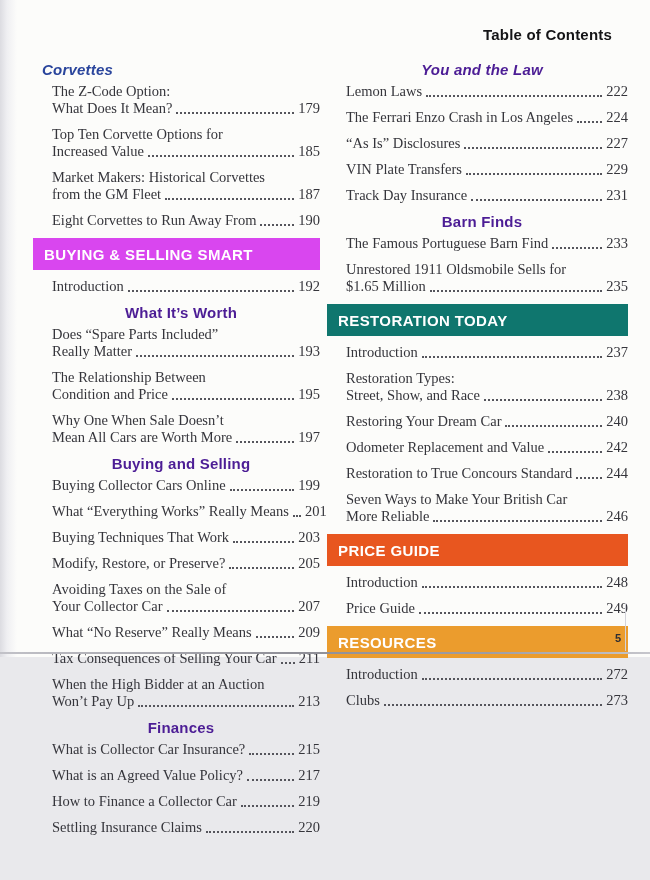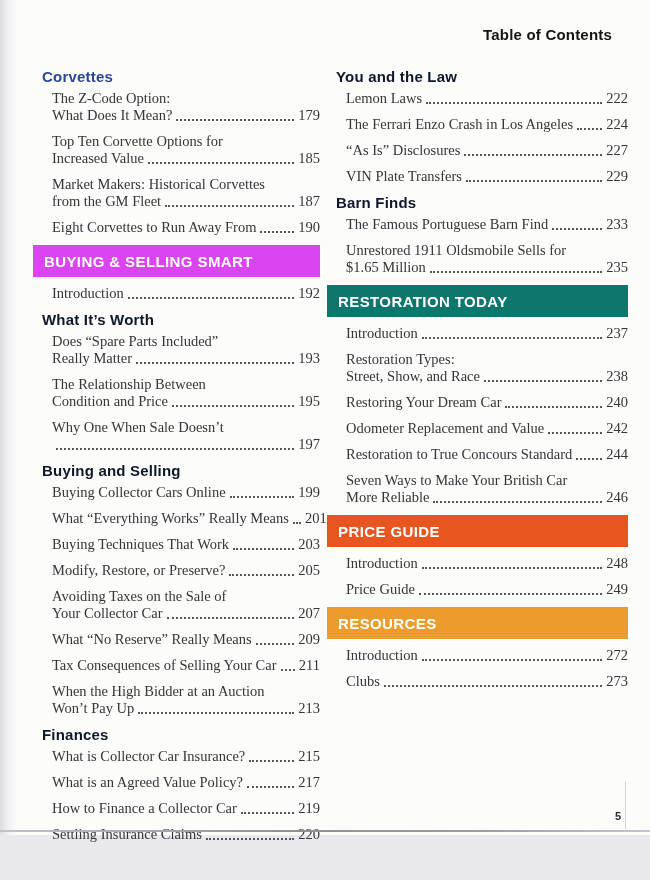--- a/index.html
+++ b/index.html
@@ -1,35 +1,35 @@
 <!DOCTYPE html>
 <html><head>
 <meta charset="utf-8">
 <style>
   html,body{margin:0;padding:0;}
   body{width:650px;height:880px;overflow:hidden;background:#e9e9ec;
        font-family:"Liberation Serif",serif;}
-  .page{position:relative;width:650px;height:835px;background:#fcfcfa;}
+  .page{position:relative;width:650px;height:657px;background:#fcfcfa;}
   .edge-left{position:absolute;left:0;top:0;bottom:0;width:18px;
        background:linear-gradient(90deg,#dcdce1 0,#efeff2 7px,rgba(252,252,250,0) 17px);}
   .edge-bottom{position:absolute;left:0;right:0;bottom:3px;height:2px;
        background:linear-gradient(90deg,#c2c2c8 0,#8f8f97 45%,#9d9da4 75%,#c6c6cc 100%);}
   .folio-rule{position:absolute;right:24px;bottom:6px;width:1px;height:48px;background:#d3d3da;}
   .hdr{position:absolute;top:26px;right:38px;font-family:"Liberation Sans",sans-serif;
        font-weight:700;font-size:15px;color:#141416;letter-spacing:.2px;}
   .folio{position:absolute;right:29px;bottom:13px;font-family:"Liberation Sans",sans-serif;
        font-size:11px;font-weight:700;color:#2e2e33;}
   .col{position:absolute;top:60px;}
   .col-left{left:42px;width:278px;}
   .col-right{left:336px;width:292px;}
   .shead{font-family:"Liberation Sans",sans-serif;font-weight:700;font-size:15px;
        margin:6px 0 5px 0;line-height:17px;letter-spacing:.2px;}
-  .shead.first{margin-top:8px;}
+  .shead.first{margin-top:1px;font-style:italic;}
   .blue{color:#2a459c;}
-  .mag{color:#0f172a;}
+  .mag{color:#4c1d95;text-align:center;}
   .banner{height:32px;margin:4px 0 8px -9px;width:calc(100% + 9px);
        display:flex;align-items:center;padding-left:11px;box-sizing:border-box;
        font-family:"Liberation Sans",sans-serif;font-weight:700;font-size:15px;
        color:#ffffff;letter-spacing:.4px;}
   .banner.crimson{background:#d946ef;}
   .banner.green{background:#0f766e;}
   .banner.redorange{background:#e8561f;}
   .banner.amber{background:#eb9c2d;}
   .entry{padding-left:10px;margin-bottom:9px;font-size:14.5px;line-height:17px;color:#35353b;}
   .l1{display:block;}
@@ -105,20 +105,21 @@
       <span class="l1">The Relationship Between</span>
       <div class="eline">
           <span class="etext">Condition and Price</span>
           <span class="leader"></span>
           <span class="pnum">195</span>
         </div>
     </div>
     <div class="entry">
       <span class="l1">Why One When Sale Doesn’t</span>
       <div class="eline">
+          <span class="etext">Mean All Cars are Worth More</span>
           <span class="leader"></span>
           <span class="pnum">197</span>
         </div>
     </div>
 
     <div class="shead mag">Buying and Selling</div>
 
     <div class="entry">
       <div class="eline">
           <span class="etext">Buying Collector Cars Online</span>
@@ -233,20 +234,27 @@
           <span class="etext">“As Is” Disclosures</span>
           <span class="leader"></span>
           <span class="pnum">227</span>
         </div>
     </div>
     <div class="entry">
       <div class="eline">
           <span class="etext">VIN Plate Transfers</span>
           <span class="leader"></span>
           <span class="pnum">229</span>
+        </div>
+    </div>
+    <div class="entry">
+      <div class="eline">
+          <span class="etext">Track Day Insurance</span>
+          <span class="leader"></span>
+          <span class="pnum">231</span>
         </div>
     </div>
 
     <div class="shead mag">Barn Finds</div>
 
     <div class="entry">
       <div class="eline">
           <span class="etext">The Famous Portuguese Barn Find</span>
           <span class="leader"></span>
           <span class="pnum">233</span>

